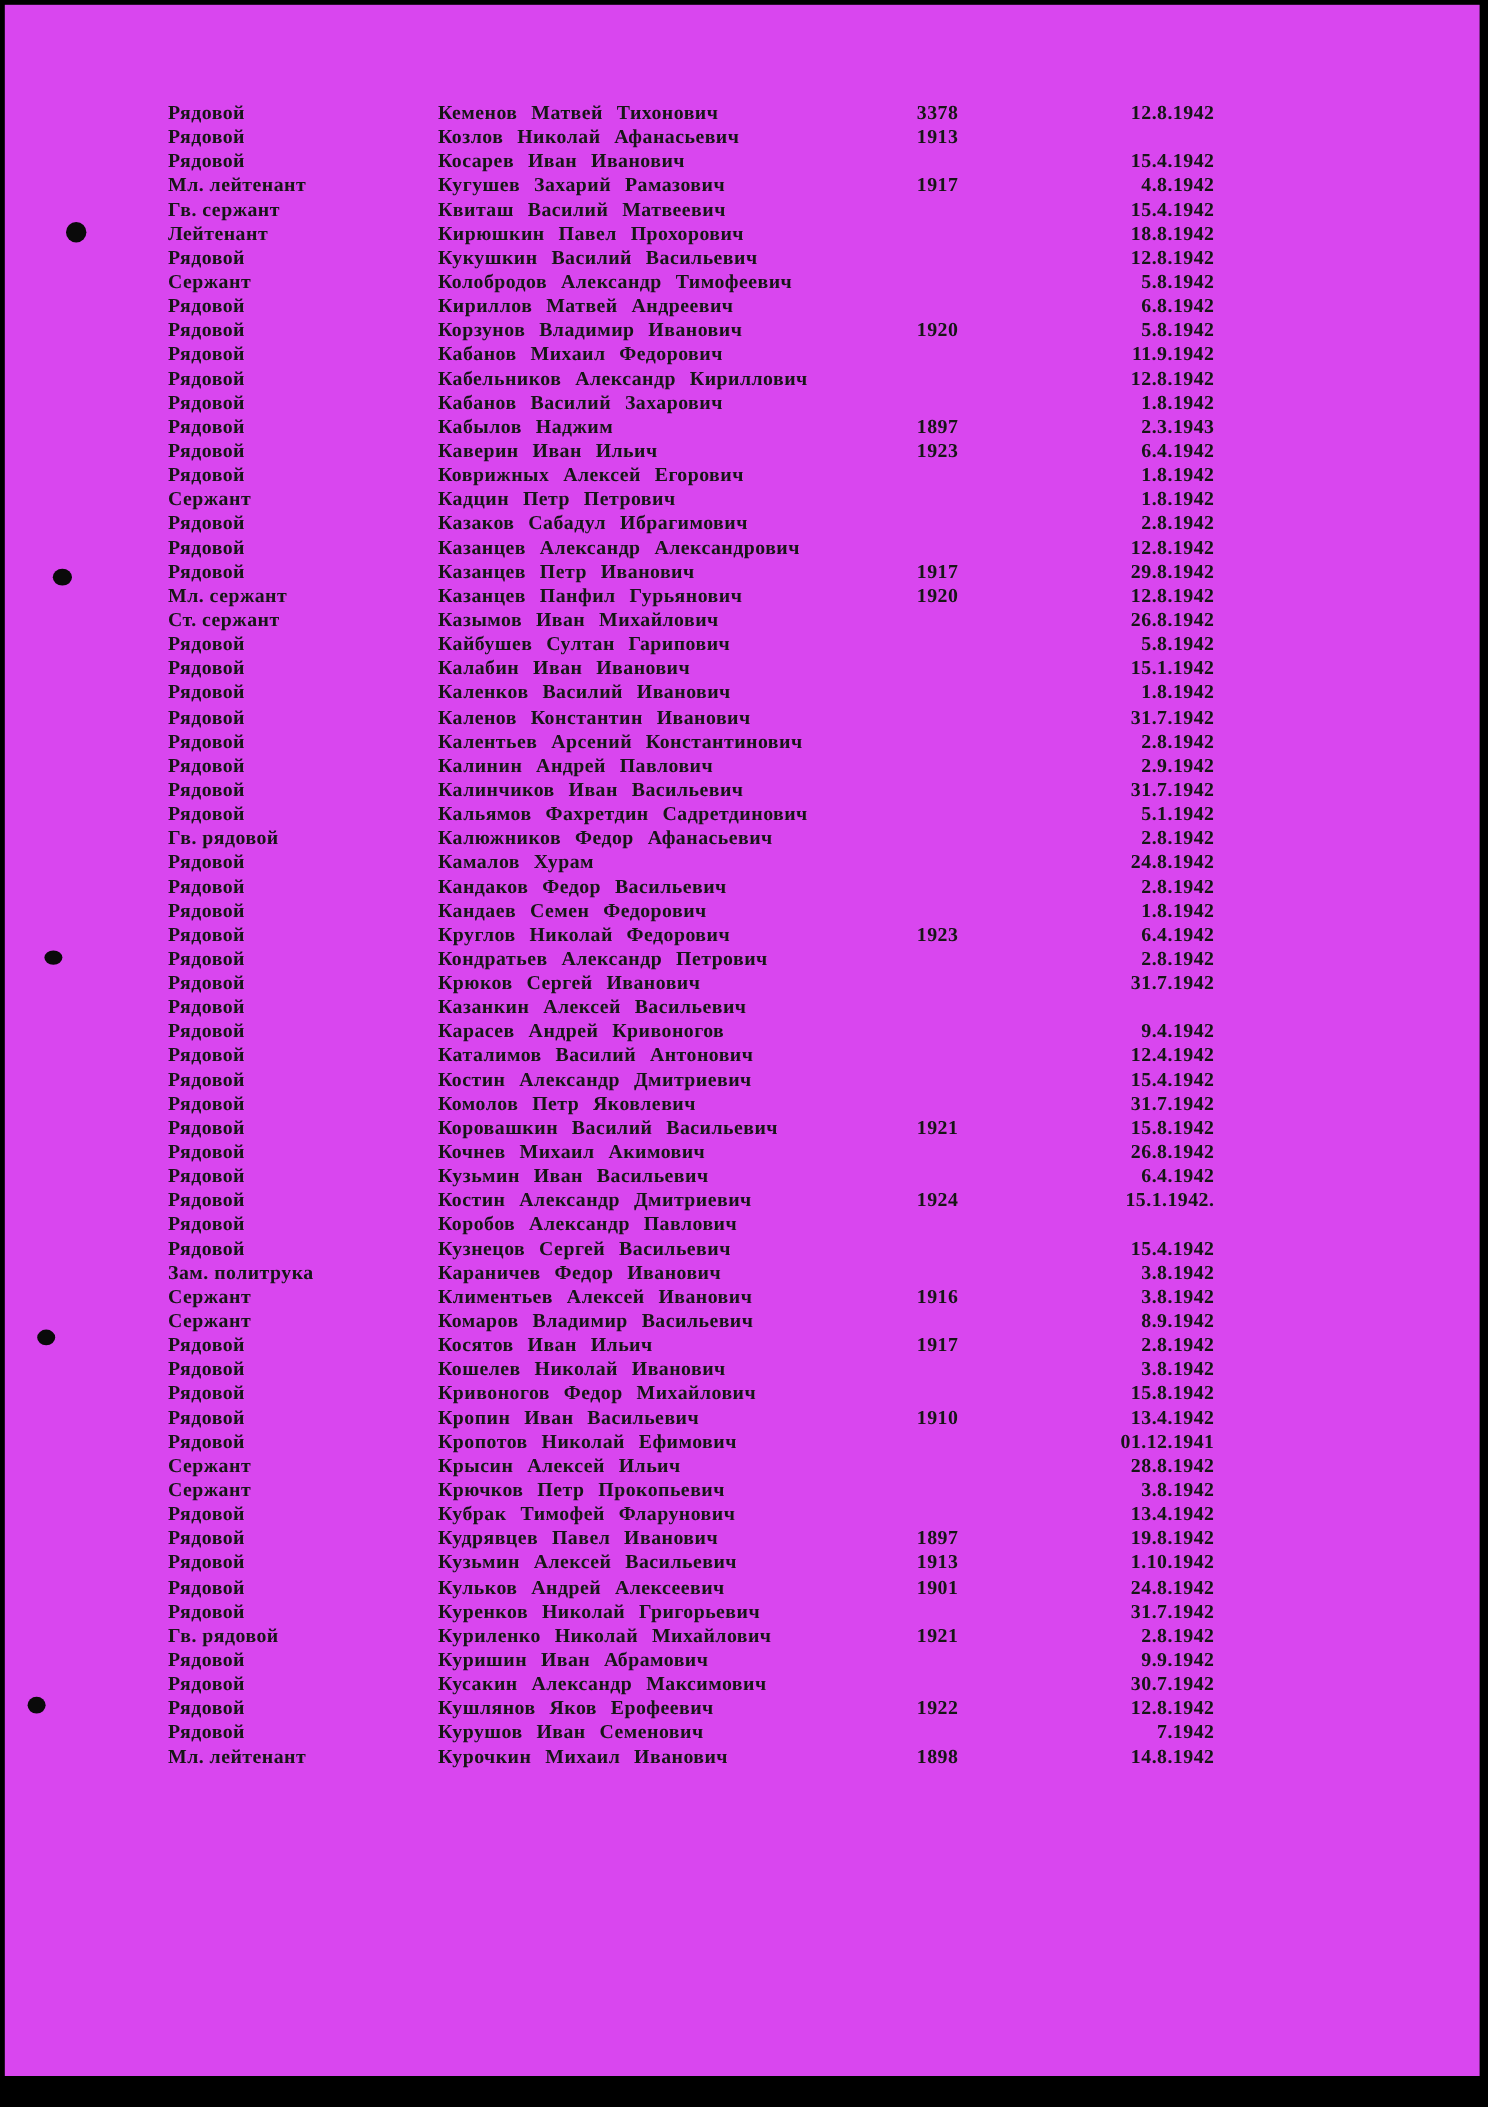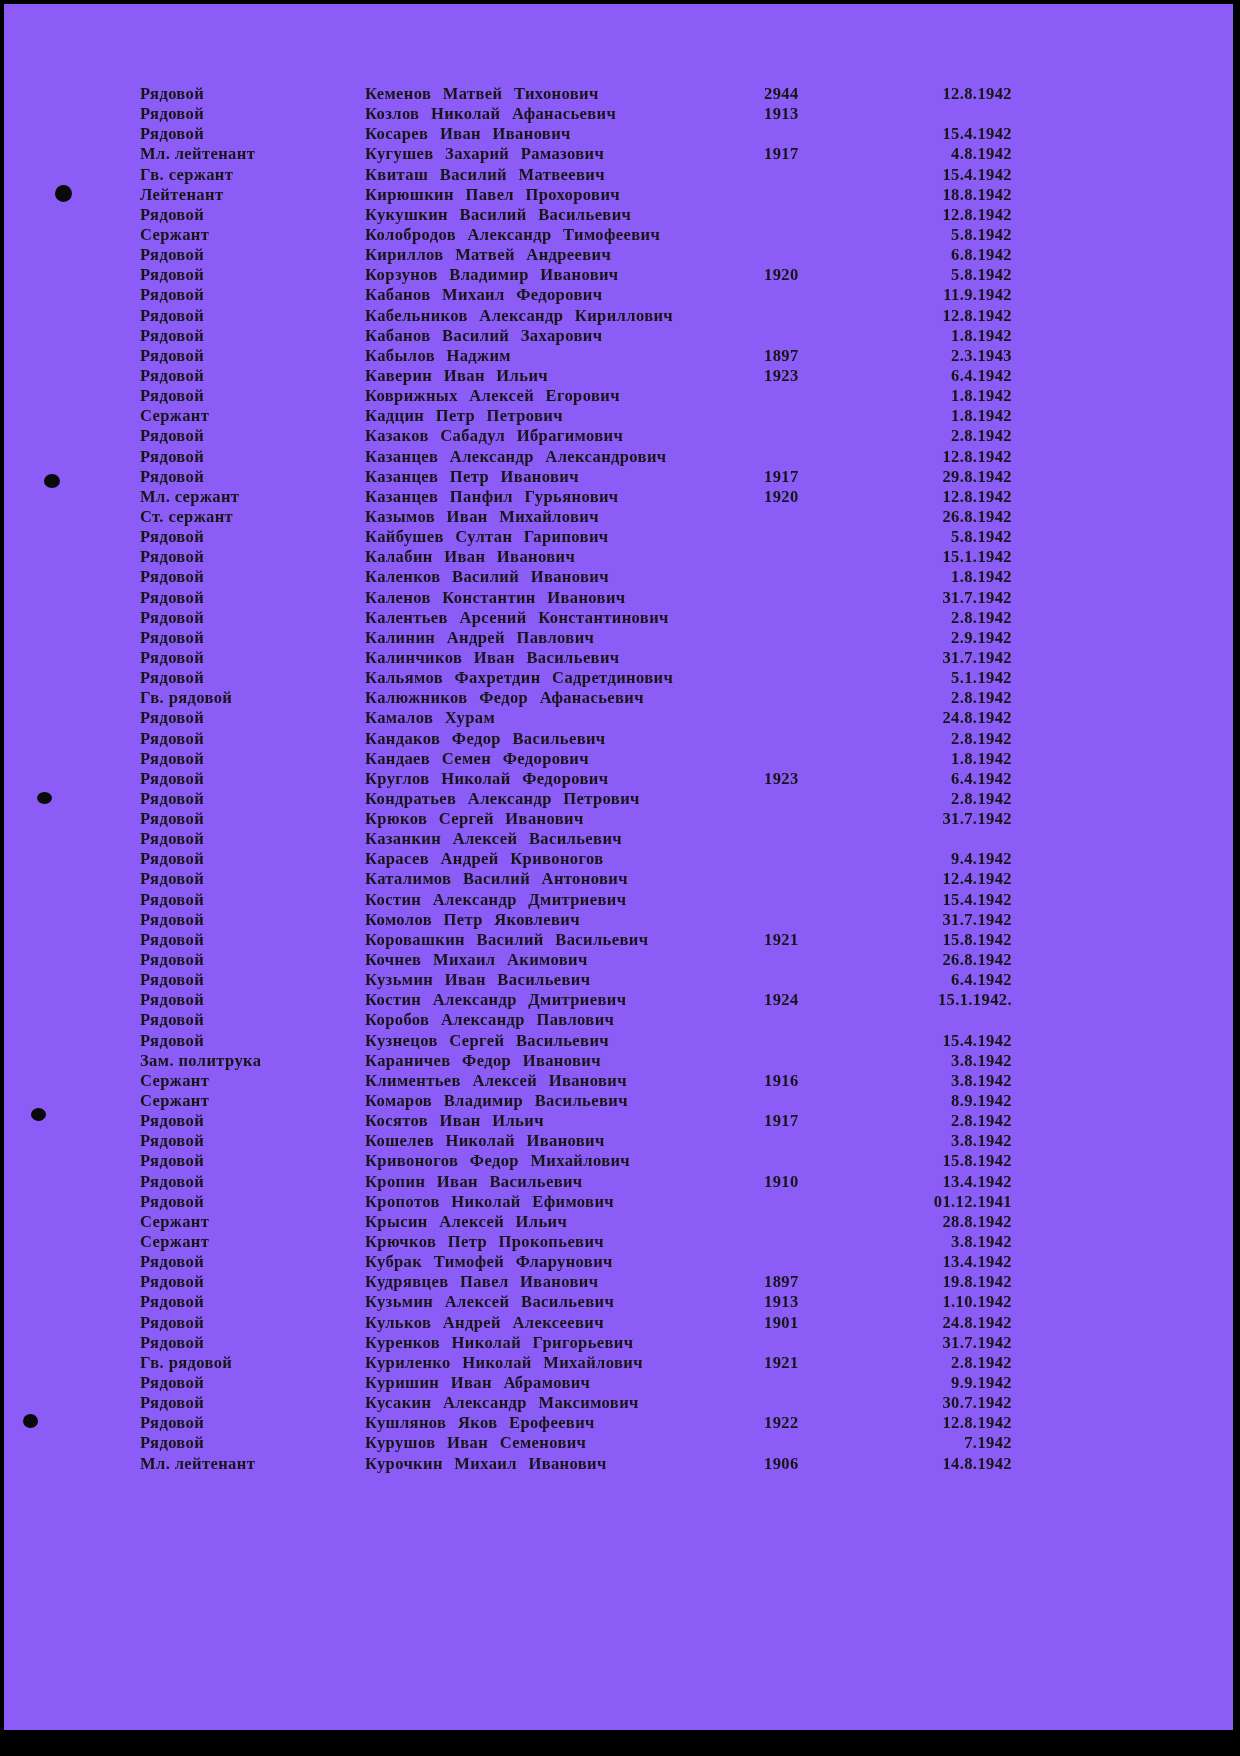--- a/index.html
+++ b/index.html
@@ -1,19 +1,19 @@
 <!DOCTYPE html>
 <html><head>
 <meta charset="utf-8">
 <style>
   html,body{margin:0;padding:0;background:#ffffff;}
   .page{
     position:relative;
     width:1240px;height:1756px;
-    background:#8b5cf6;
+    background:#d946ef;
     overflow:hidden;
     font-family:"Liberation Serif","DejaVu Serif",serif;
     text-decoration:underline;
   }
   
   .edge{position:absolute;background:#000;}
   .edge-top{left:0;top:0;width:100%;height:4px;}
   .edge-left{left:0;top:0;width:4px;height:100%;}
   .edge-right{right:0;top:0;width:7px;height:100%;}
   .edge-bottom{left:0;bottom:0;width:100%;height:26px;}
@@ -43,21 +43,21 @@
 <div class="page">
   <div class="edge edge-top"></div>
   <div class="edge edge-left"></div>
   <div class="edge edge-right"></div>
   <div class="edge edge-bottom"></div>
 
   <div class="rows" id="rows">
     <div class="row">
       <span class="cell rank">Рядовой</span>
       <span class="cell name">Кеменов Матвей Тихонович</span>
-      <span class="cell year">2944</span>
+      <span class="cell year">3378</span>
       <span class="cell date">12.8.1942</span>
     </div>
 
     <div class="row">
       <span class="cell rank">Рядовой</span>
       <span class="cell name">Козлов Николай Афанасьевич</span>
       <span class="cell year">1913</span>
       <span class="cell date"></span>
     </div>
 
@@ -519,21 +519,21 @@
     <div class="row">
       <span class="cell rank">Рядовой</span>
       <span class="cell name">Курушов Иван Семенович</span>
       <span class="cell year"></span>
       <span class="cell date">7.1942</span>
     </div>
 
     <div class="row">
       <span class="cell rank">Мл. лейтенант</span>
       <span class="cell name">Курочкин Михаил Иванович</span>
-      <span class="cell year">1906</span>
+      <span class="cell year">1898</span>
       <span class="cell date">14.8.1942</span>
     </div>
   </div>
 
 <div class="ink-dot" style="left: 55px; top: 185px; width: 17px; height: 17px;"></div>
     <div class="ink-dot" style="left: 44px; top: 474px; width: 16px; height: 14px;"></div>
     <div class="ink-dot" style="left: 37px; top: 792px; width: 15px; height: 12px;"></div>
     <div class="ink-dot" style="left: 31px; top: 1108px; width: 15px; height: 13px;"></div>
     <div class="ink-dot" style="left: 23px; top: 1414px; width: 15px; height: 14px;"></div>
   </div>

